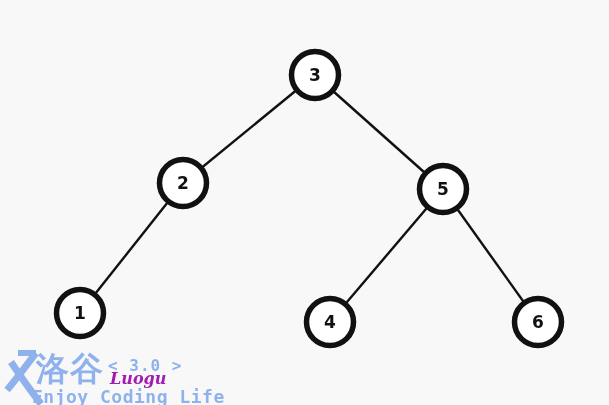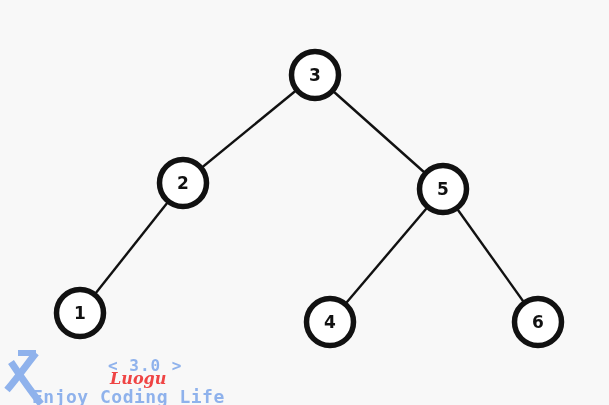--- a/index.html
+++ b/index.html
@@ -65,21 +65,21 @@
     letter-spacing: 1px;
     font-family: "DejaVu Sans Mono", monospace;
   }
   .wm-latin {
     position: absolute;
     left: 106px;
     top: 21px;
     font-size: 16px;
     font-style: italic;
     font-weight: bold;
-    color: #ef4444;
+    color: #a21caf;
     font-family: "DejaVu Serif", serif;
     text-align: right;
   }
   .wm-tagline {
     position: absolute;
     left: 28px;
     top: 38px;
     font-size: 18px;
     font-weight: bold;
     color: #8fb2ec;
@@ -124,18 +124,19 @@
         <text x="538" y="322" text-anchor="middle" dy="0.36em" fill="#111111" class="node-label-text">6</text>
       </g>
     </svg>
 
   <div class="watermark">
     <svg class="wm-mark" viewBox="0 0 40 55" xmlns="http://www.w3.org/2000/svg">
       <path d="M32 3 C 24 13, 14 27, 3 40" fill="none" stroke="#8fb2ec" stroke-width="7" stroke-linecap="butt"></path>
       <path d="M7 12 C 15 24, 26 40, 37 54" fill="none" stroke="#8fb2ec" stroke-width="7" stroke-linecap="butt"></path>
       <path d="M14 3 L 32 3" fill="none" stroke="#8fb2ec" stroke-width="6" stroke-linecap="butt"></path>
     </svg>
+    <span class="wm-cjk">洛谷</span>
     <span class="wm-version">&lt; 3.0 &gt;</span>
     <span class="wm-latin">Luogu</span>
     <span class="wm-tagline">Enjoy Coding Life</span>
   </div>
 
 </div>
 
 </body></html>

